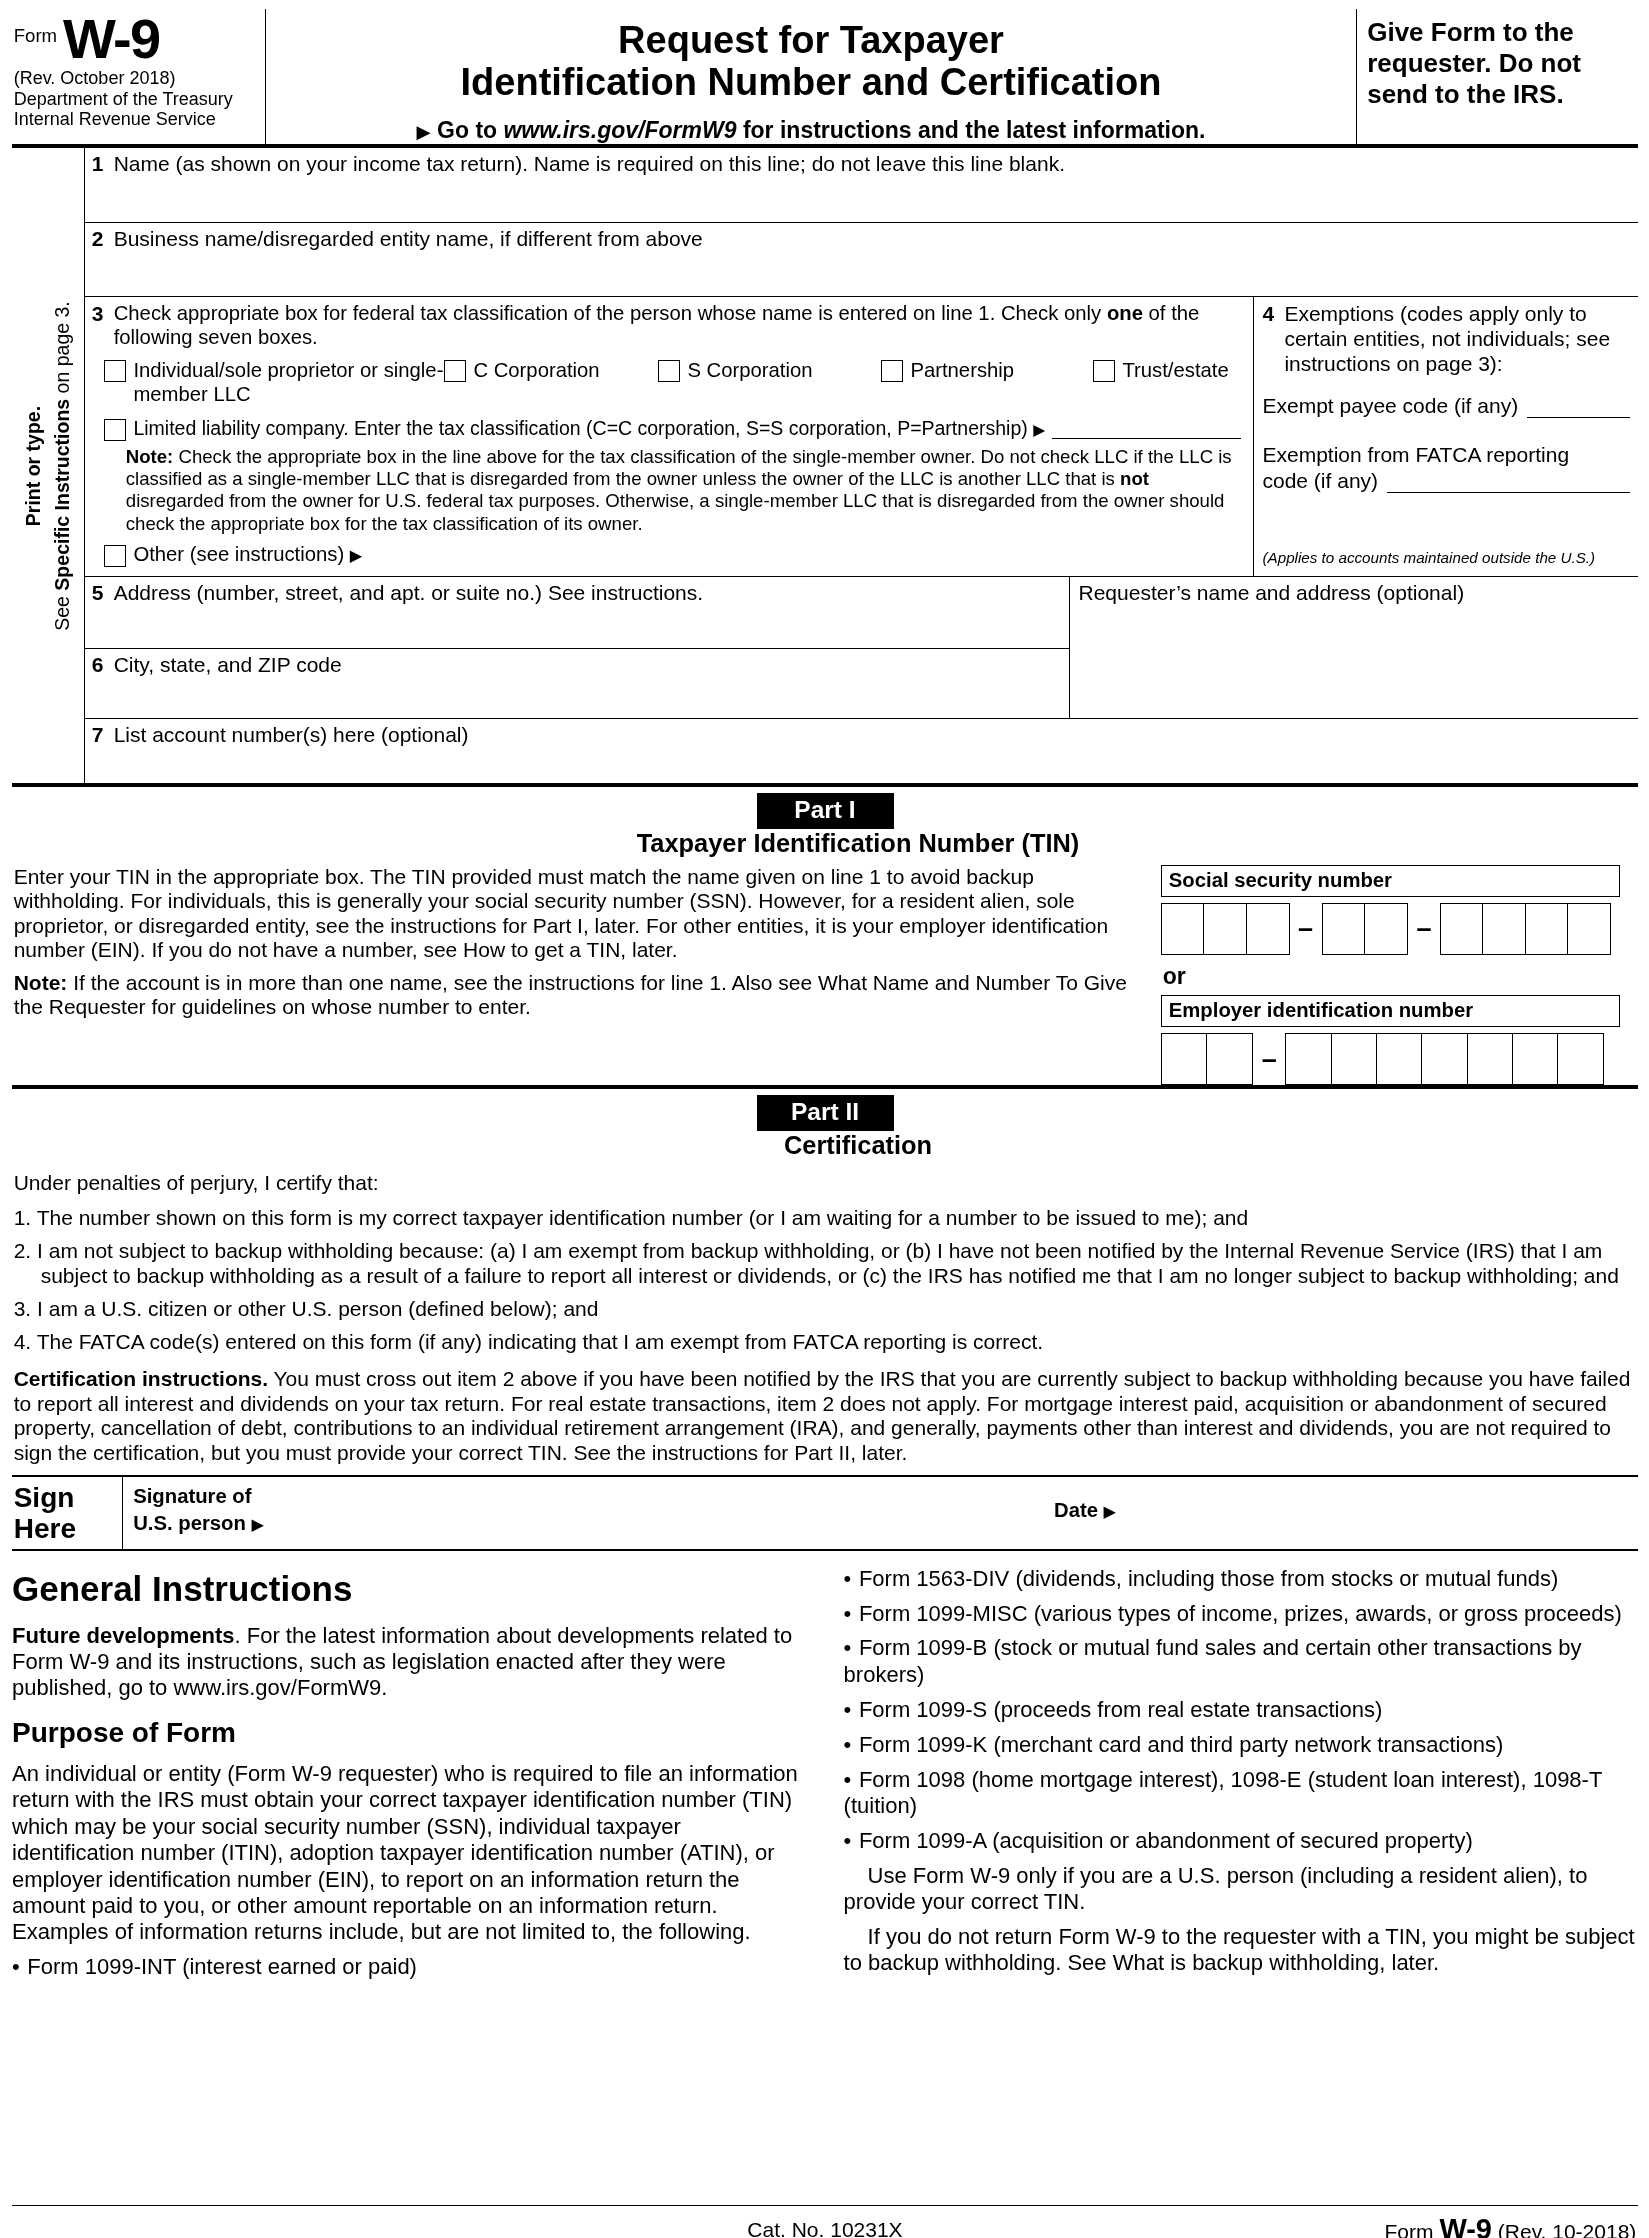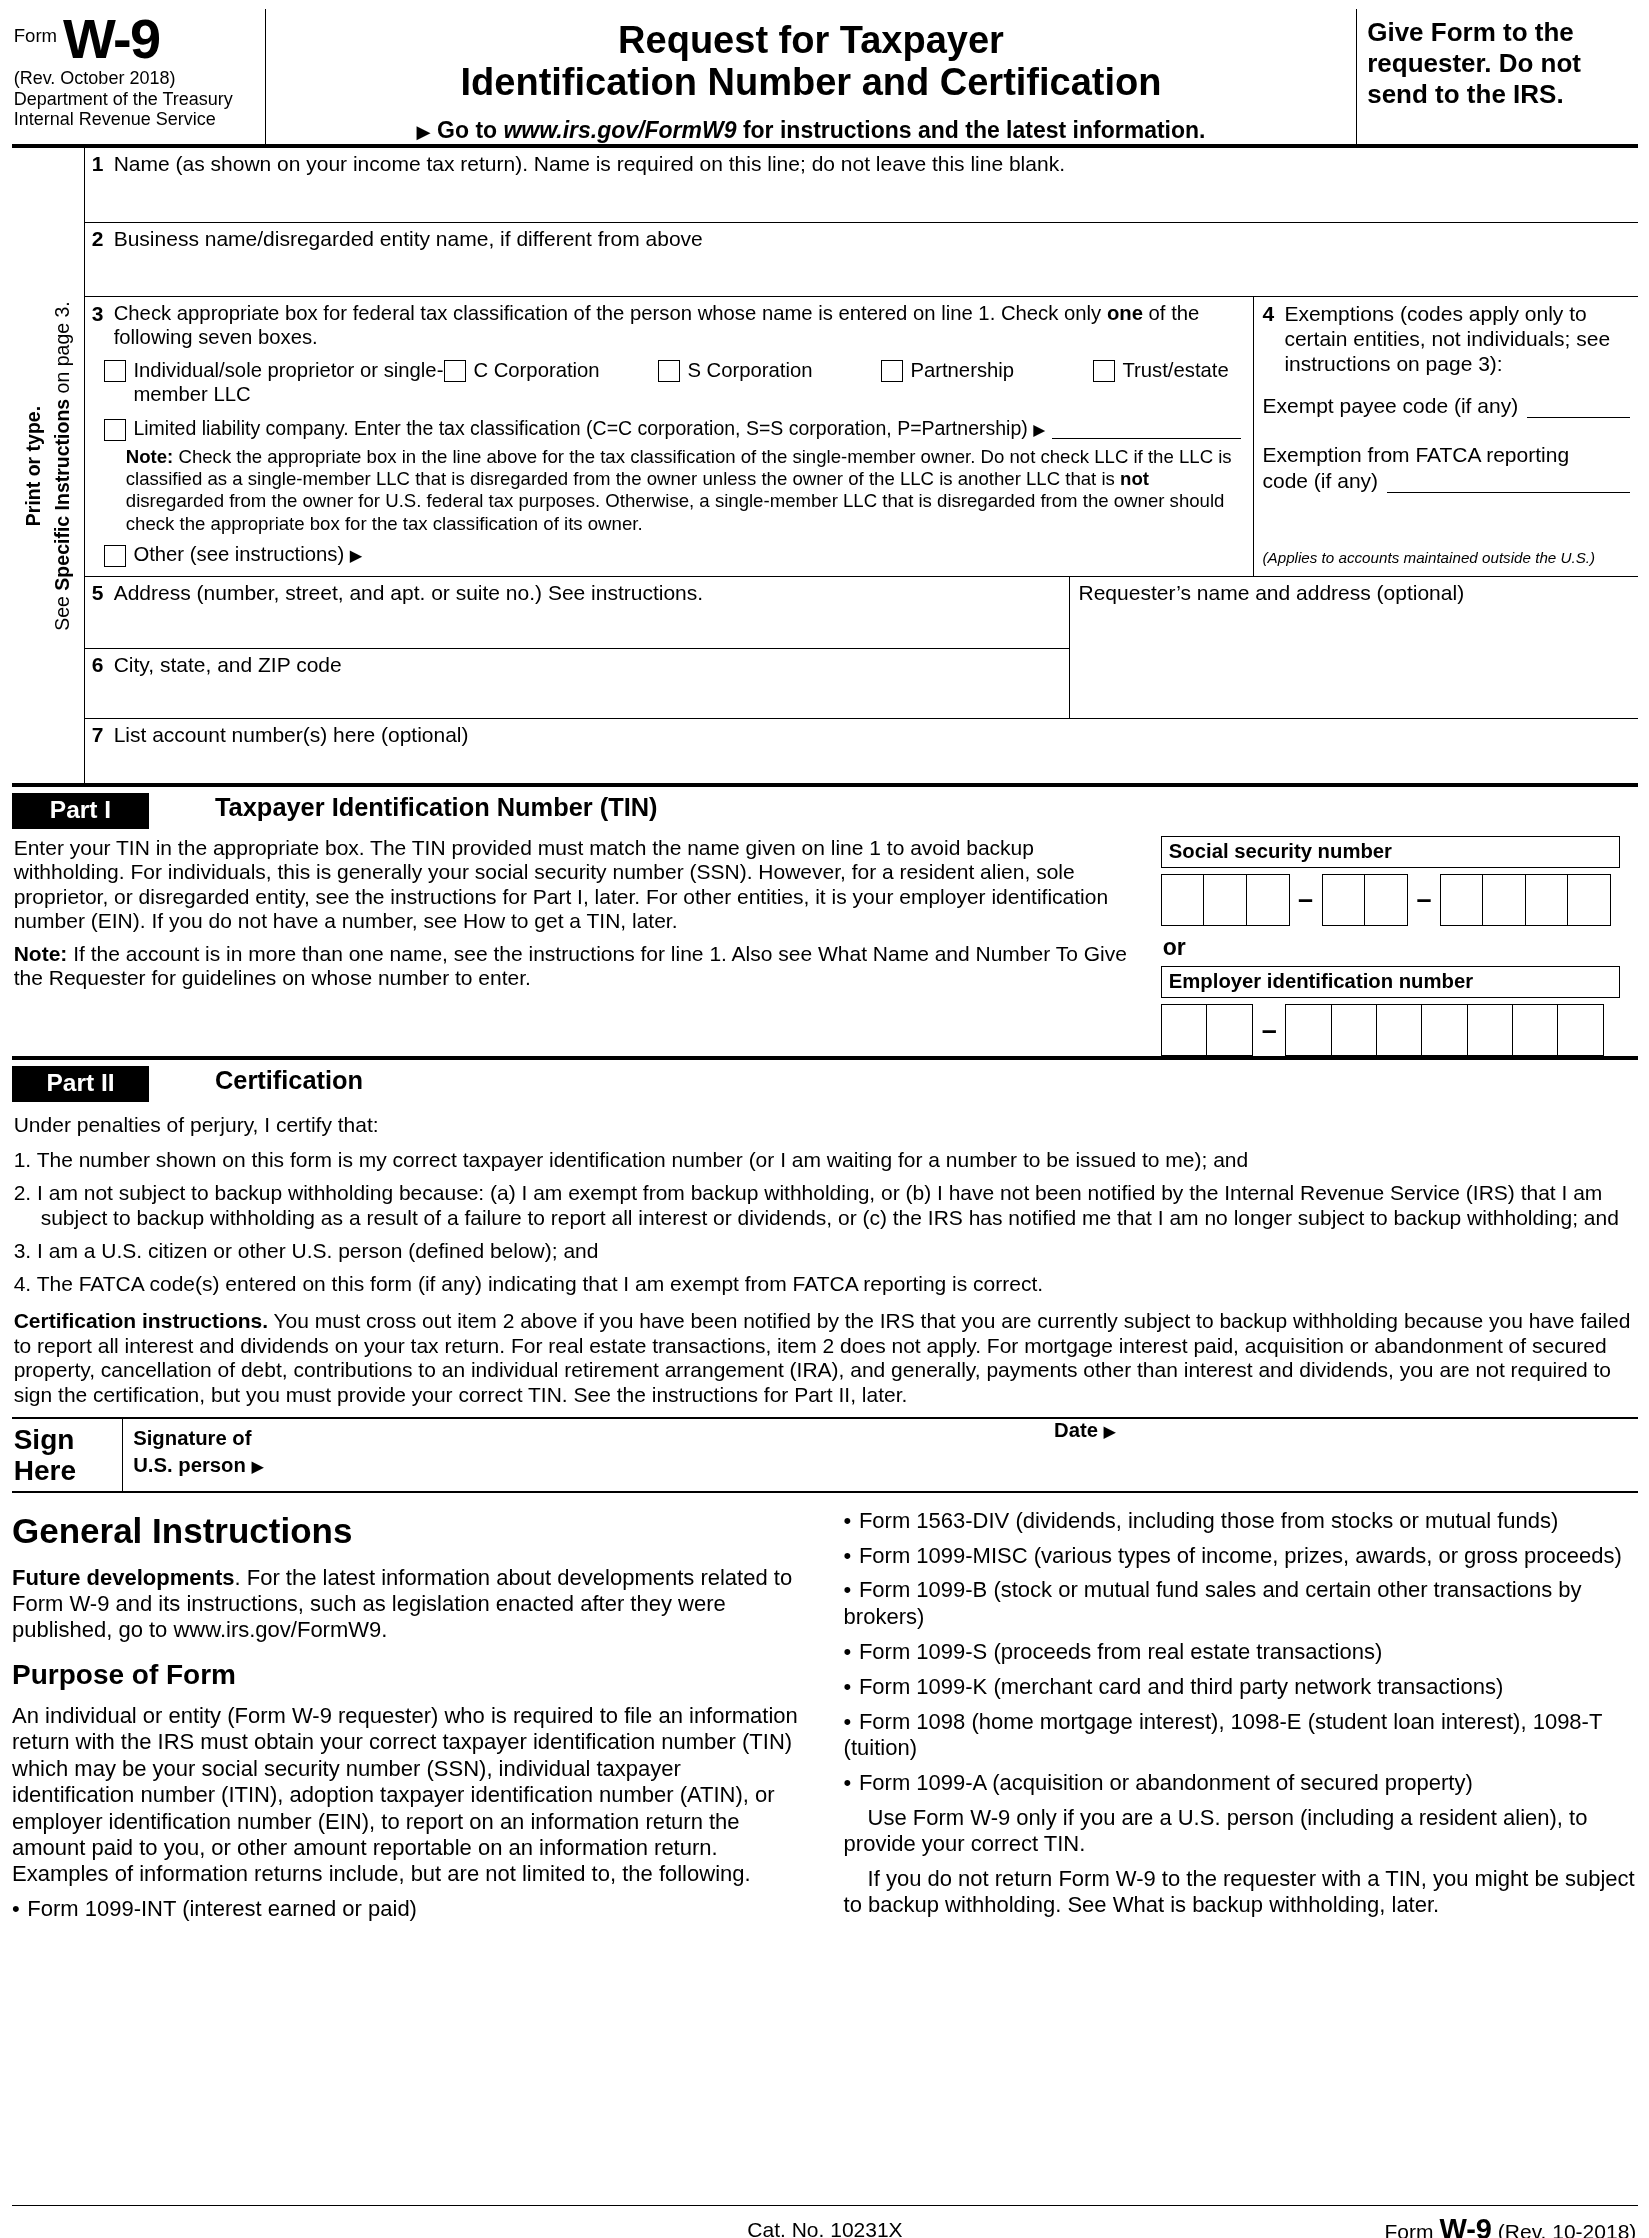--- a/index.html
+++ b/index.html
@@ -72,21 +72,21 @@
   .applies { margin-top: auto; font-style: italic; font-size: 15.2px; padding-bottom: 3.4px; }
 
   .frow56 { display: flex; border-bottom: 1.7px solid #000; }
   .f56-left { flex: 1; display: flex; flex-direction: column; }
   .f5 { height: 72px; border-bottom: 1.7px solid #000; padding: 4.2px 6.8px; display: flex; flex-direction: column; }
   .f6 { height: 69px; padding: 4.2px 6.8px; display: flex; flex-direction: column; }
   .f56-right { width: 569px; border-left: 1.7px solid #000; padding: 4.2px 8.5px; font-size: 21px; display: flex; flex-direction: column; }
   .frow-7 { height: 64px; border-bottom: 0; }
 
   
-  .part-bar { border-top: 4.2px solid #000; display: flex; padding: 6px 0 5.1px; }
+  .part-bar { border-top: 4.2px solid #000; display: flex; align-items: center; padding: 6px 0 5.1px; flex-direction: column; }
   .part-badge { background: #000; color: #fff; font-weight: bold; font-size: 24.5px; width: 137px; text-align: center; padding: 3.4px 0 5.1px; flex: 0 0 auto; }
   .part-title { font-weight: bold; font-size: 25.4px; margin-left: 66px; }
 
   
   .p1-body { display: flex; }
   .p1-text { flex: 1; font-size: 21px; line-height: 1.16; padding: 1.7px 12px 6.8px 1.7px; }
   .p1-note { margin-top: 8.5px; }
   .p1-tin { width: 489px; padding: 1.7px 0 0 12px; }
   .tin-label { border: 1.7px solid #000; width: 459px; font-weight: bold; font-size: 20.3px; padding: 2.5px 6.8px 4.2px; }
   .tin-cells { display: flex; align-items: stretch; height: 52px; margin-top: 6px; }
@@ -100,21 +100,21 @@
   .p2-content { padding: 3.4px 3.4px 8.5px 1.7px; font-size: 21px; line-height: 1.18; }
   .p2-intro { margin: 1.7px 0 10.2px; }
   .p2-item { padding-left: 27px; text-indent: -27px; margin-bottom: 8.5px; }
   .p2-cert { margin-top: 12px; }
 
   
   .sign-row { display: flex; border-top: 2.5px solid #000; border-bottom: 2.5px solid #000; height: 76px; }
   .sign-here { width: 110px; font-size: 28px; font-weight: bold; line-height: 1.1; padding: 6.8px 0 0 1.7px; }
   .sign-main { flex: 1; border-left: 1.7px solid #000; padding: 6.8px 0 0 10.2px; display: flex; }
   .sig-label { font-weight: bold; font-size: 20.3px; line-height: 1.3; }
-  .date-cell { width: 584px; padding-top: 0; font-weight: bold; font-size: 20.3px; }
+  .date-cell { width: 584px; padding-top: 22px; font-weight: bold; font-size: 20.3px; }
 
   
   .gi { display: flex; margin-top: 15.2px; flex: 1; min-height: 0; overflow: hidden; }
   .gi-col { width: 50%; }
   .gi-left { padding-right: 22px; }
   .gi-right { padding-left: 18.6px; }
   .gi h1 { font-size: 35px; margin: 3.4px 0 13.5px; }
   .gi h2 { font-size: 28px; margin: 15.2px 0 12px; }
   .gi p { font-size: 22px; line-height: 1.2; margin-bottom: 8.5px; }
   .bm { margin-right: 7.6px; }

